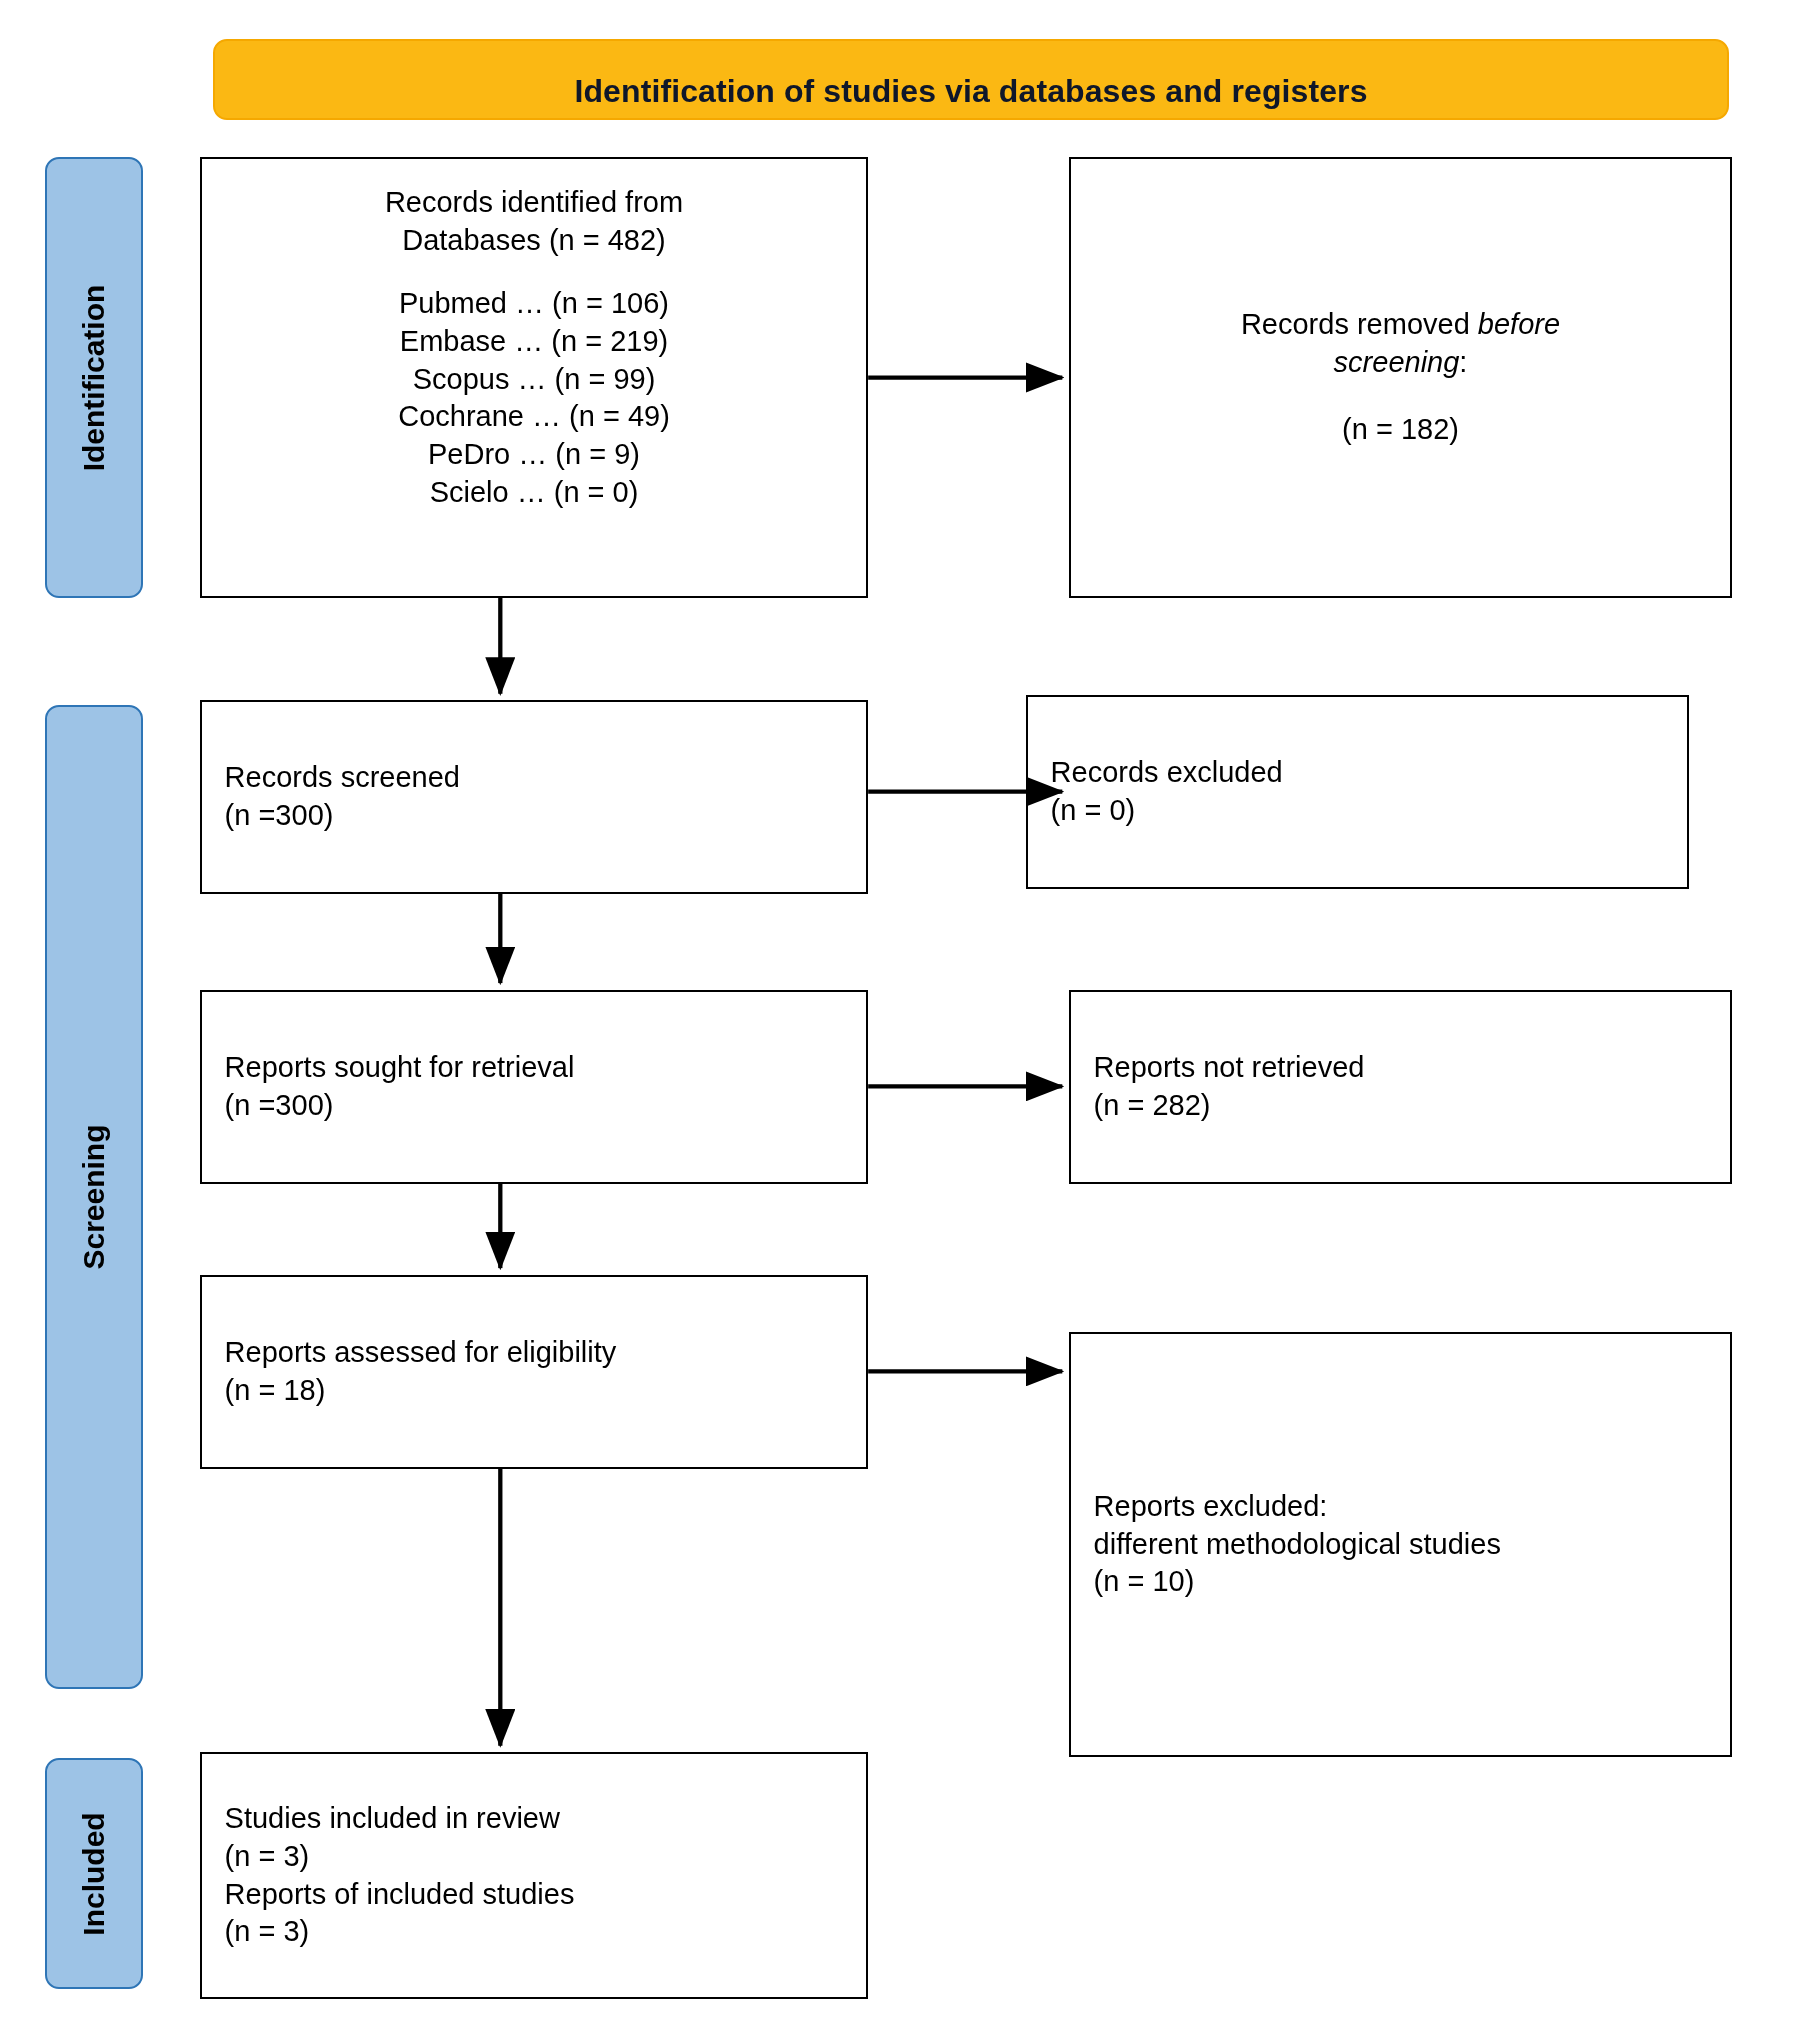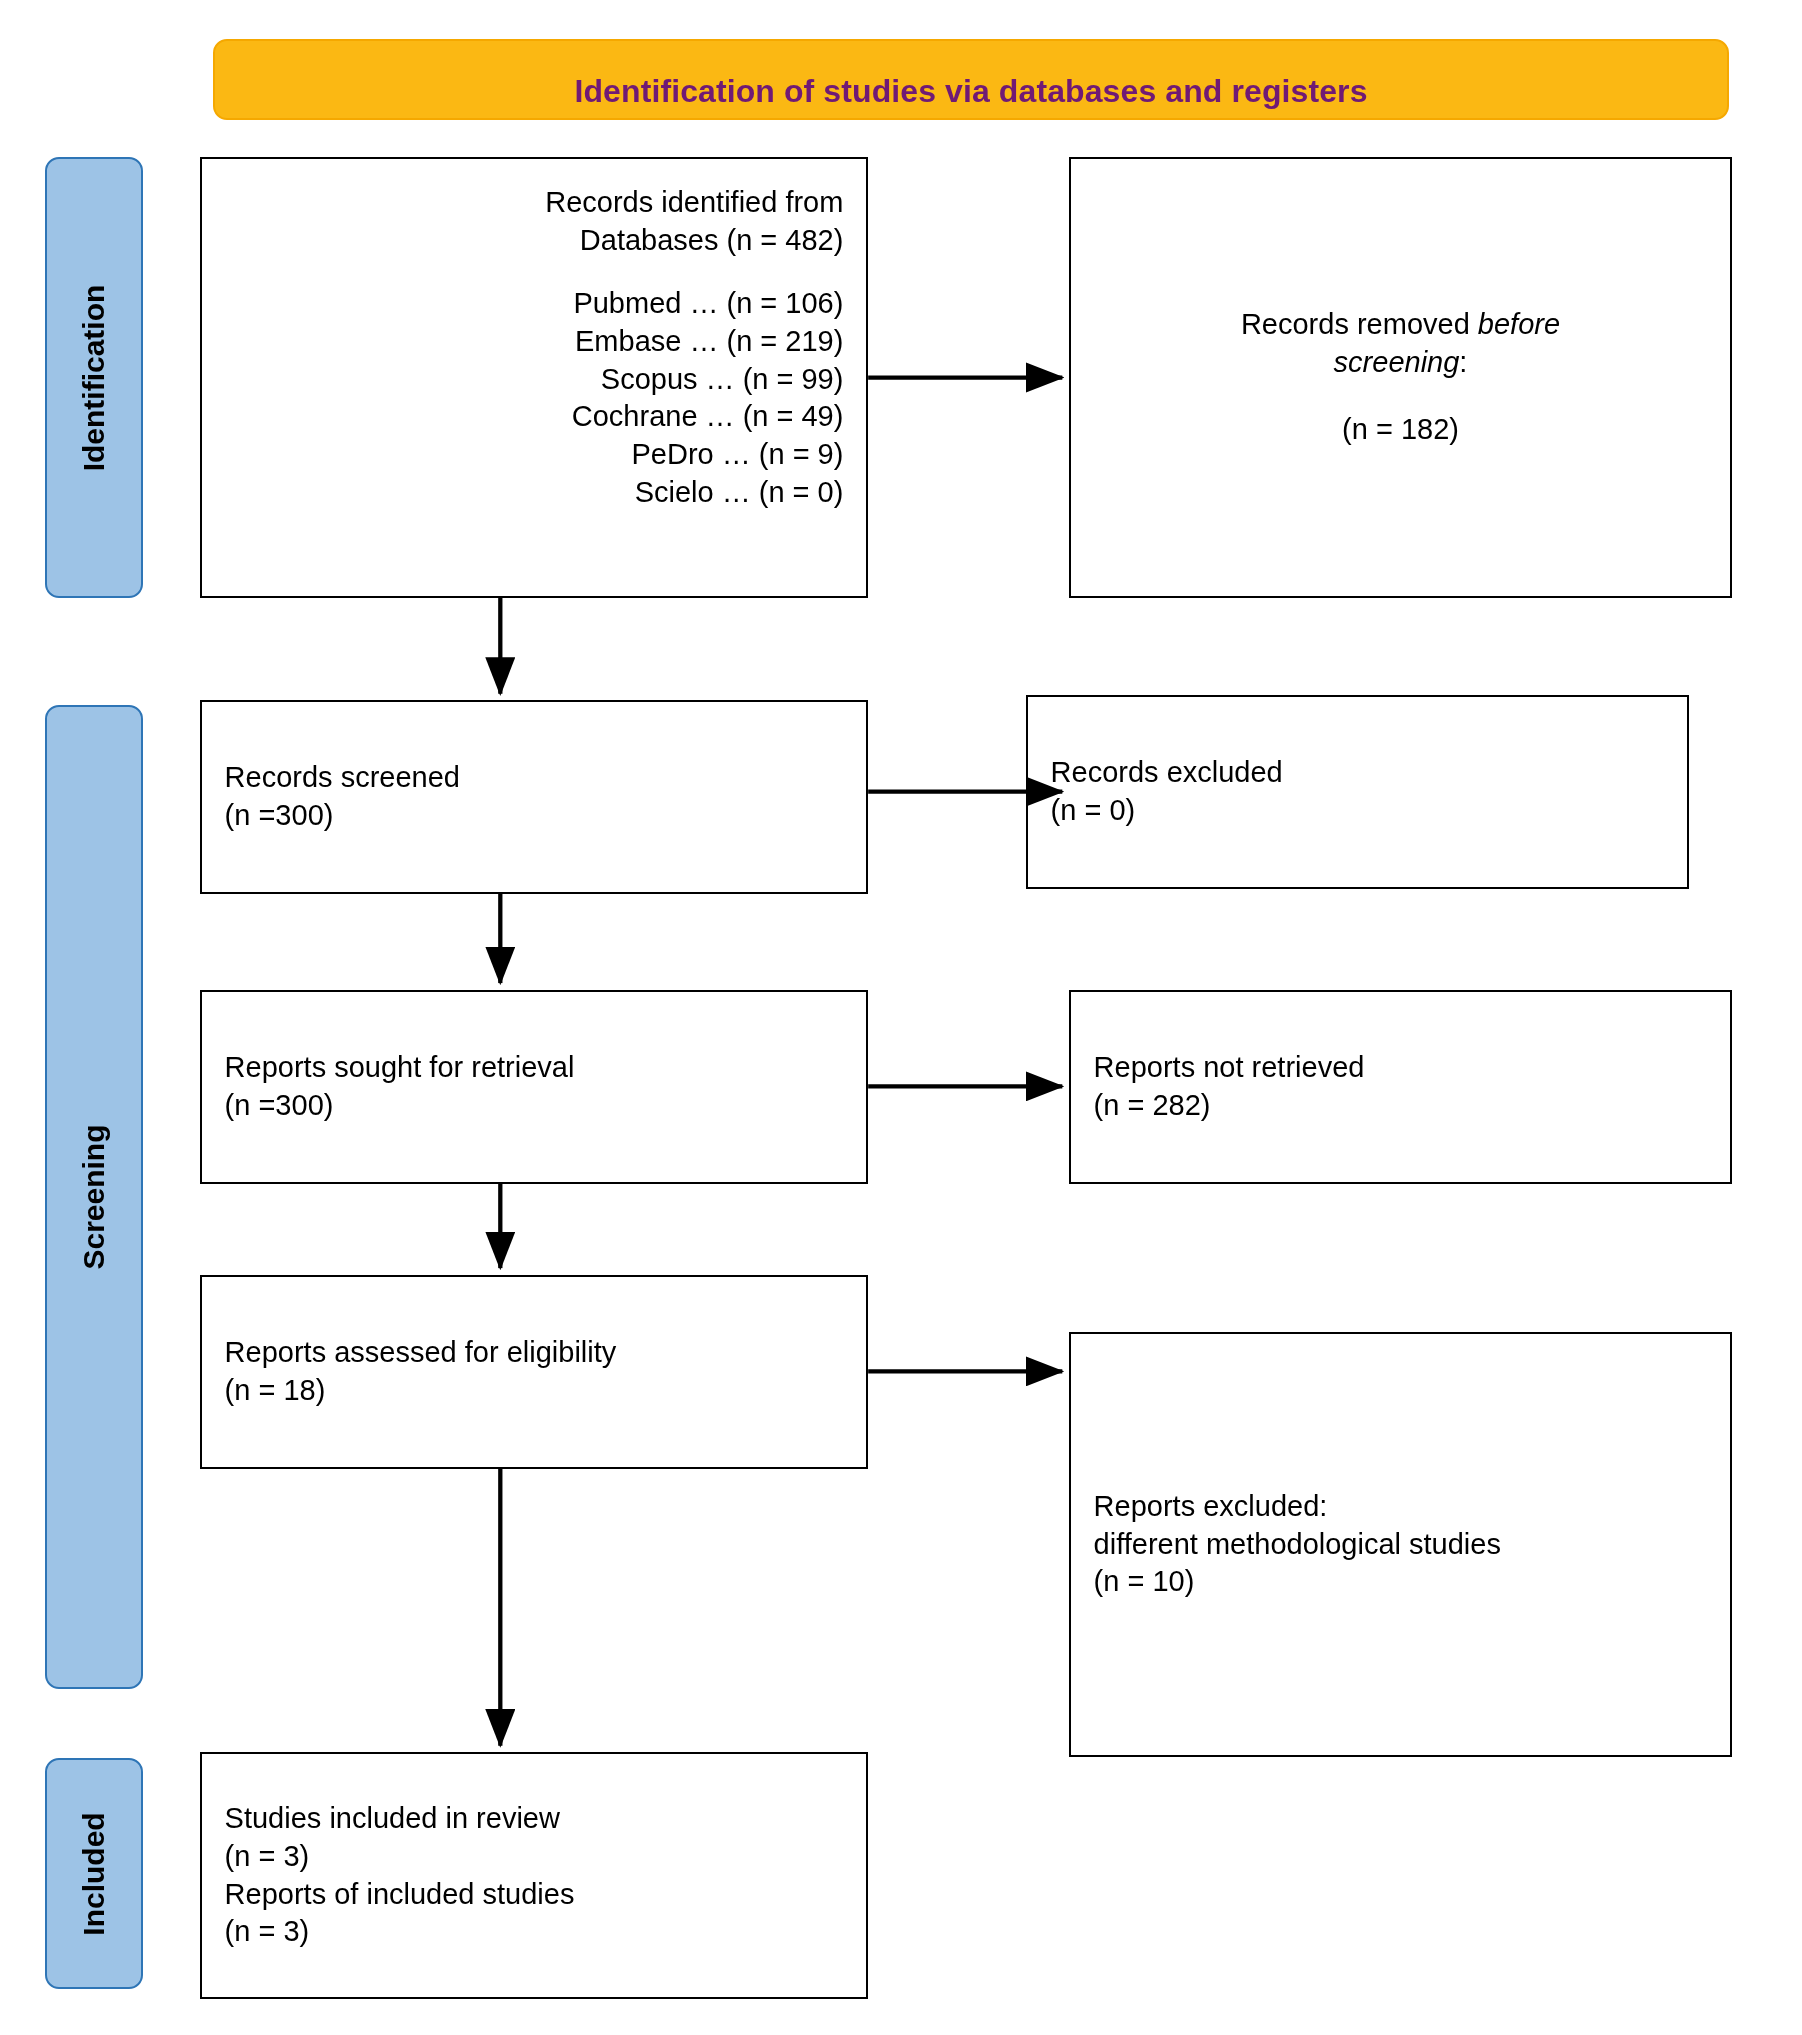--- a/index.html
+++ b/index.html
@@ -29,21 +29,21 @@
     border: 2.7px solid #F5A800;
     border-radius: 14px;
     display: flex;
     align-items: center;
     justify-content: center;
     box-sizing: border-box;
   }
   .banner-text {
     font-size: 32px;
     font-weight: bold;
-    color: #701a75;
+    color: #0f172a;
     letter-spacing: 0.1px;
     text-align: center;
     margin-top: 23px;
   }
 
   
   .phase {
     position: absolute;
     background: #9DC3E6;
     border: 2.7px solid #2E75B6;
@@ -70,21 +70,21 @@
     background: #ffffff;
     border: 2.7px solid #000000;
     box-sizing: border-box;
     padding: 0;
   }
   .box-inner {
     font-size: 29px;
     color: #000000;
     line-height: 1.30;
   }
-  .center { text-align: right; }
+  .center { text-align: center; }
   .ital { font-style: italic; }
 
   #box-identified     { left: 200px;  top: 157px;  width: 668px; height: 441px; }
   #box-removed        { left: 1069px; top: 157px;  width: 663px; height: 441px; text-align: center; }
   #box-screened       { left: 200px;  top: 700px; width: 668px; height: 194px; }
   #box-excluded       { left: 1026px; top: 695px; width: 663px; height: 194px; }
   #box-sought         { left: 200px;  top: 990px; width: 668px; height: 194px; }
   #box-notretrieved   { left: 1069px; top: 990px; width: 663px; height: 194px; }
   #box-assessed       { left: 200px;  top: 1275px; width: 668px; height: 194px; }
   #box-repexcluded    { left: 1069px; top: 1332px; width: 663px; height: 425px; }

